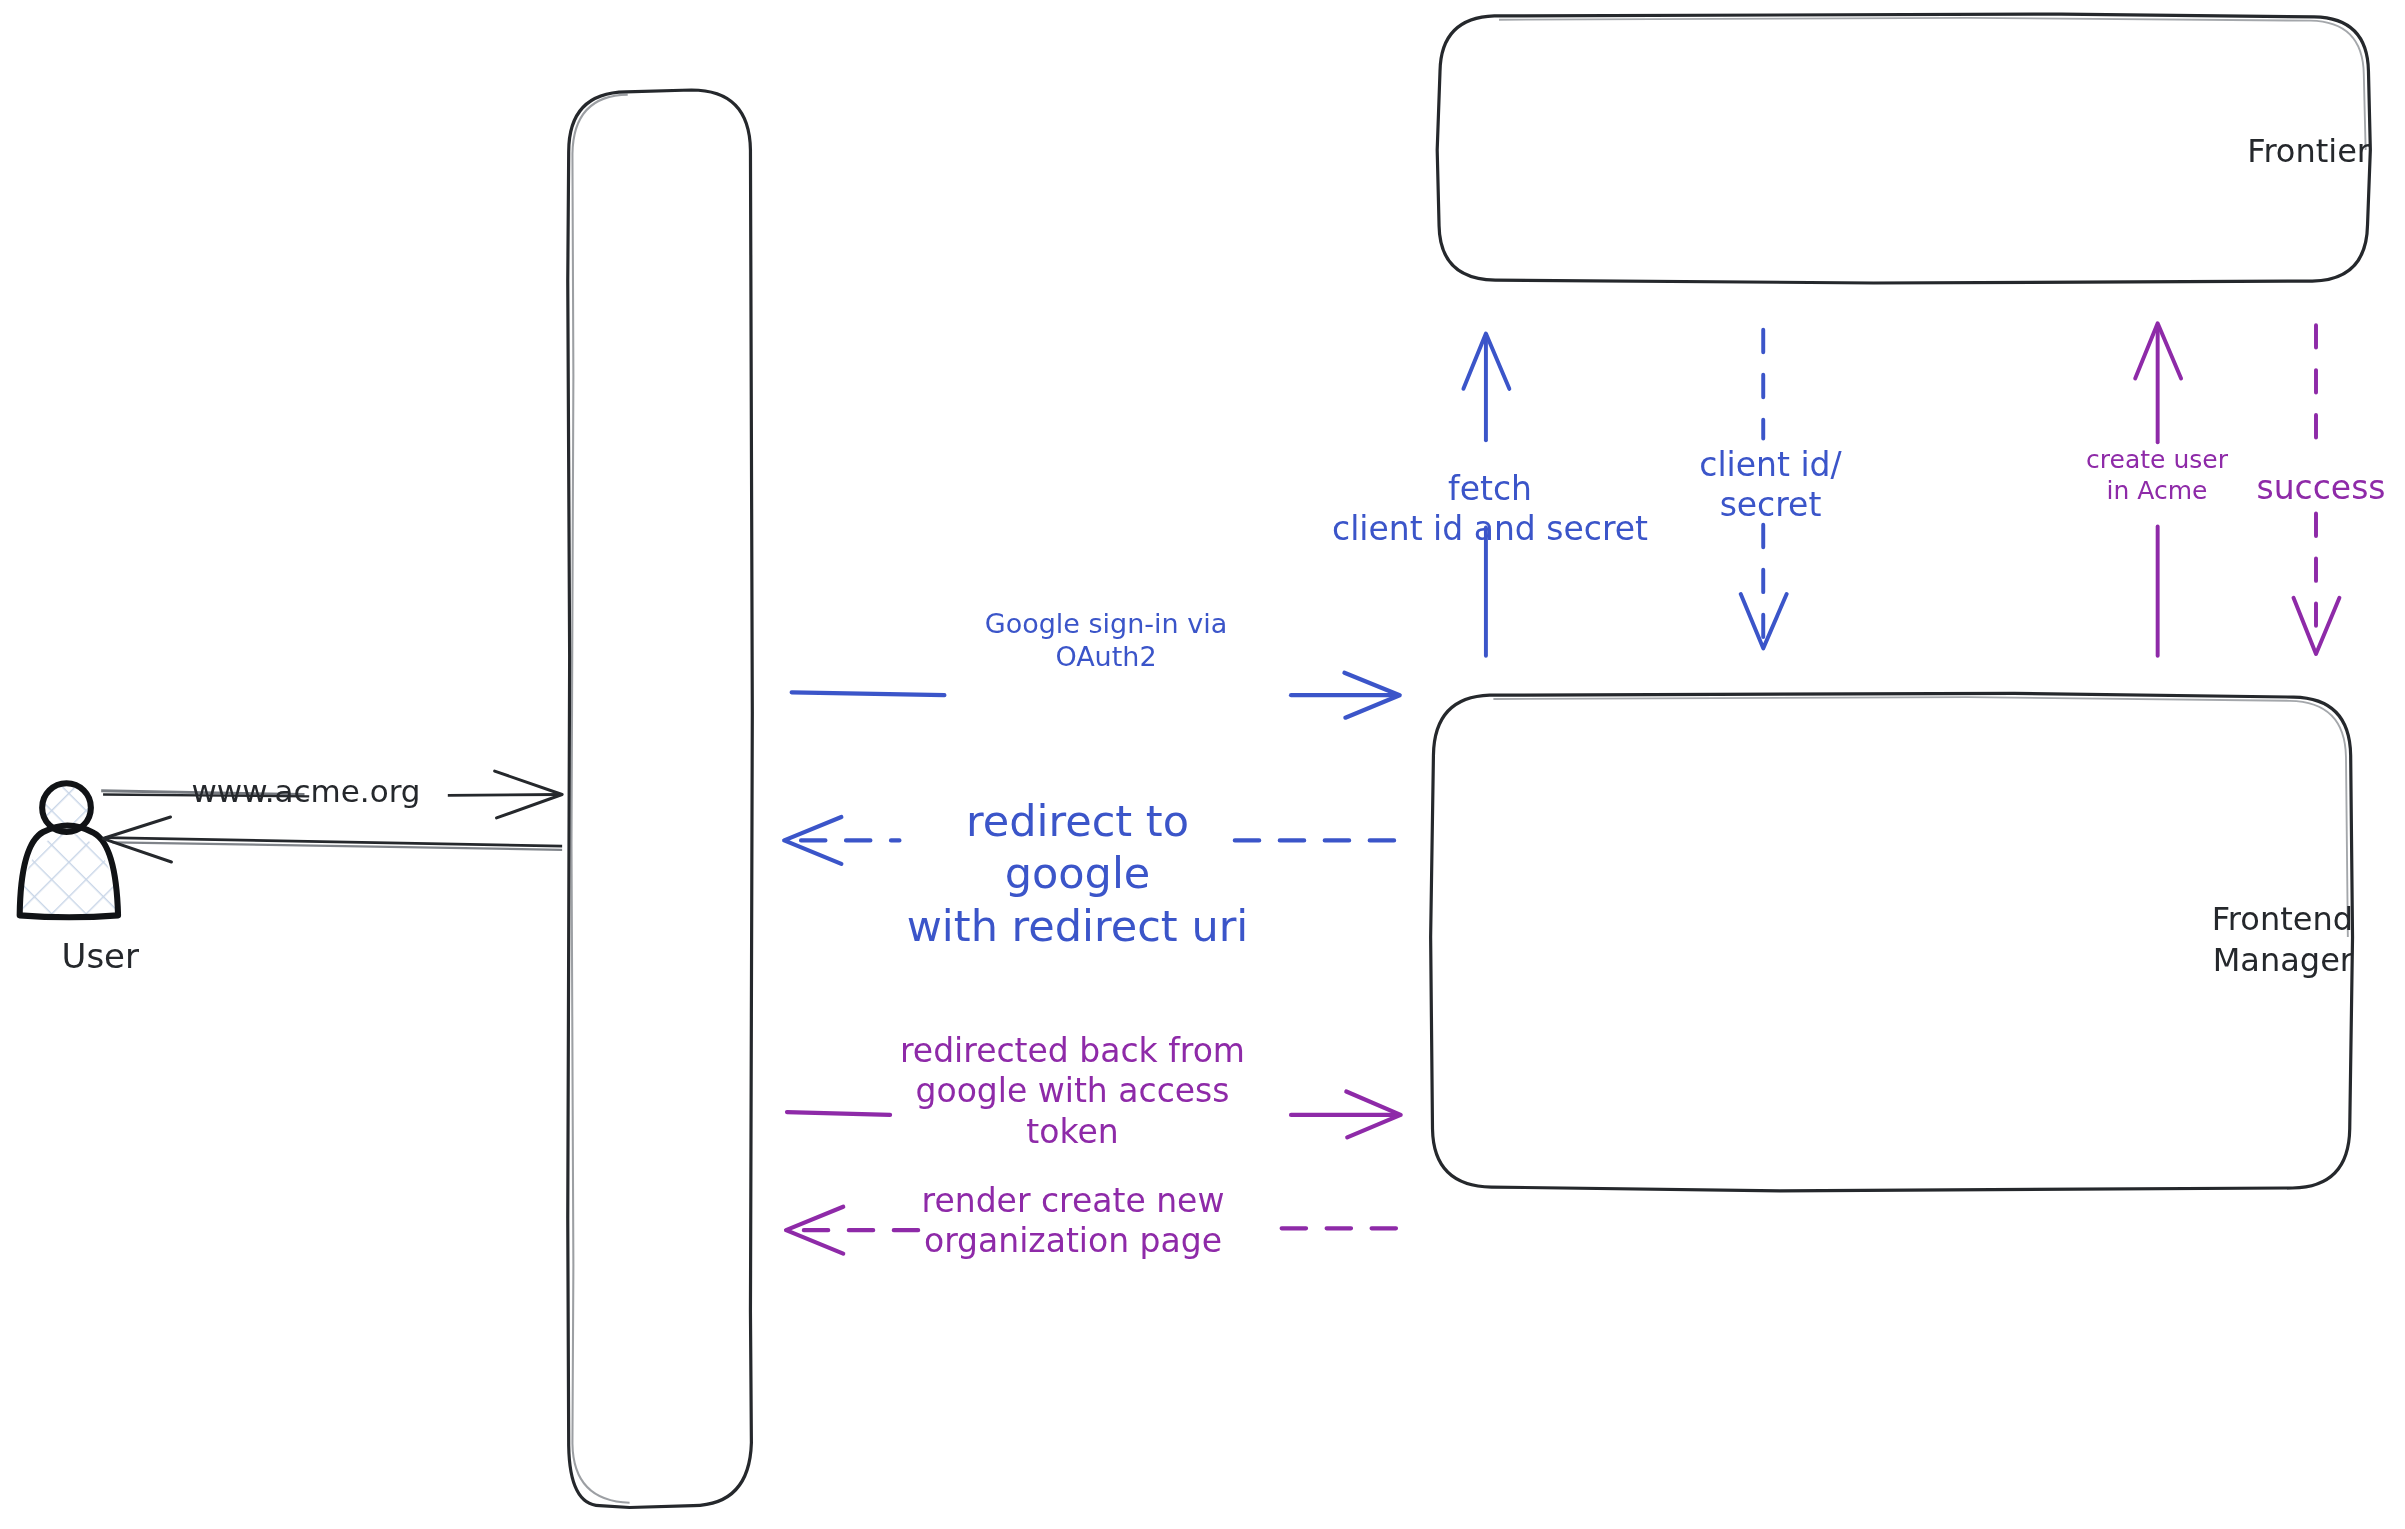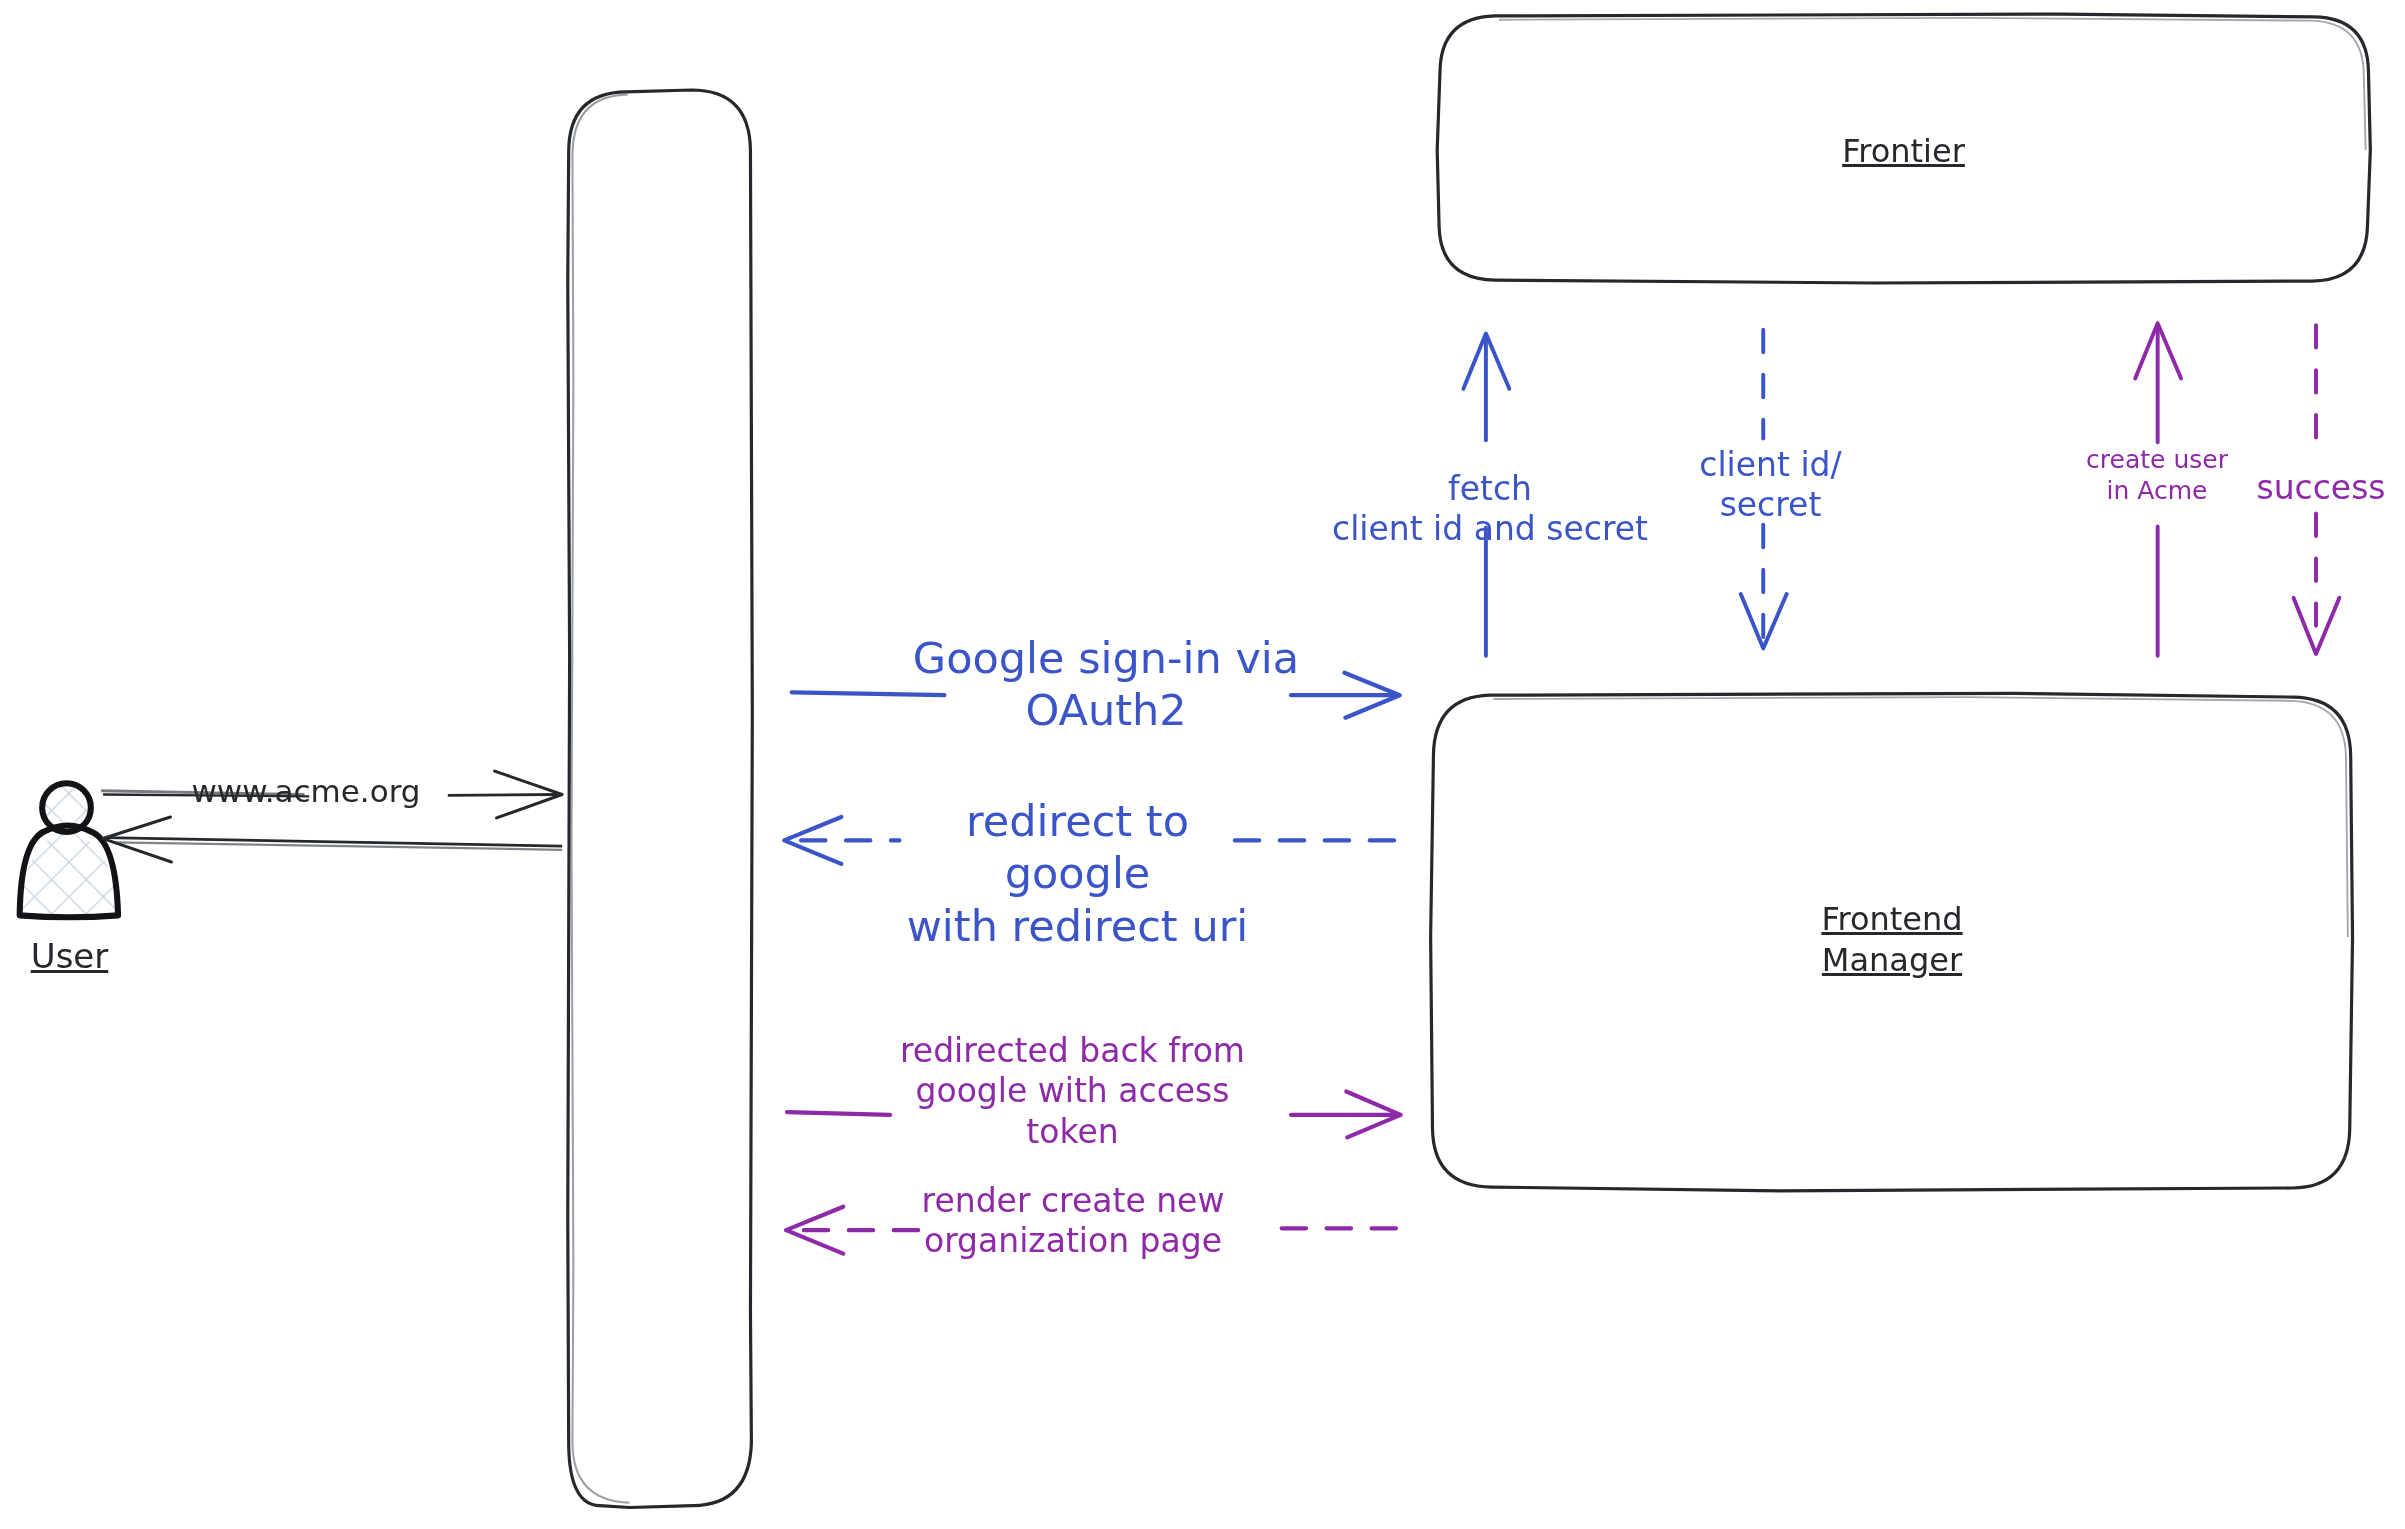--- a/index.html
+++ b/index.html
@@ -22,25 +22,24 @@
     left: 0;
     top: 0;
     width: 2405px;
     height: 1530px;
     overflow: visible;
   }
   .node-label {
     position: absolute;
     font-family: "DejaVu Sans", sans-serif;
     color: #25282c;
-    text-align: center;
+    text-align: right;
     line-height: 1.28;
     white-space: pre-line;
     user-select: none;
-    text-decoration: underline;
   }
   .edge-label {
     position: absolute;
     font-family: "DejaVu Sans", sans-serif;
     text-align: center;
     line-height: 1.22;
     white-space: pre-line;
     user-select: none;
   }
   .lbl-blue  { color: #3b55c9; }
@@ -151,21 +150,21 @@
 
   <div class="node-label" style="left:1437px; top:131px; width:933px; font-size:32px;">Frontier</div>
 
   <div class="node-label" style="left:1431px; top:899px; width:922px; font-size:32px;">Frontend
 Manager</div>
 
   <div class="node-label lbl-dark" style="left:0px; top:935px; width:139px; font-size:34px;">User</div>
 
   <div class="edge-label lbl-dark" style="left:170px; top:773px; width:272px; font-size:31px;">www.acme.org</div>
 
-  <div class="edge-label lbl-blue" style="left:909px; top:632px; width:394px; font-size:43px;">Google sign-in via
+  <div class="edge-label lbl-blue" style="left:909px; top:608px; width:394px; font-size:27px;">Google sign-in via
 OAuth2</div>
 
   <div class="edge-label lbl-blue" style="left:895px; top:795px; width:365px; font-size:43px;">redirect to google
 with redirect uri</div>
 
   <div class="edge-label lbl-purple" style="left:871px; top:1031px; width:403px; font-size:33px;">redirected back from
 google with access
 token</div>
 
   <div class="edge-label lbl-purple" style="left:881px; top:1181px; width:384px; font-size:33px;">render create new

